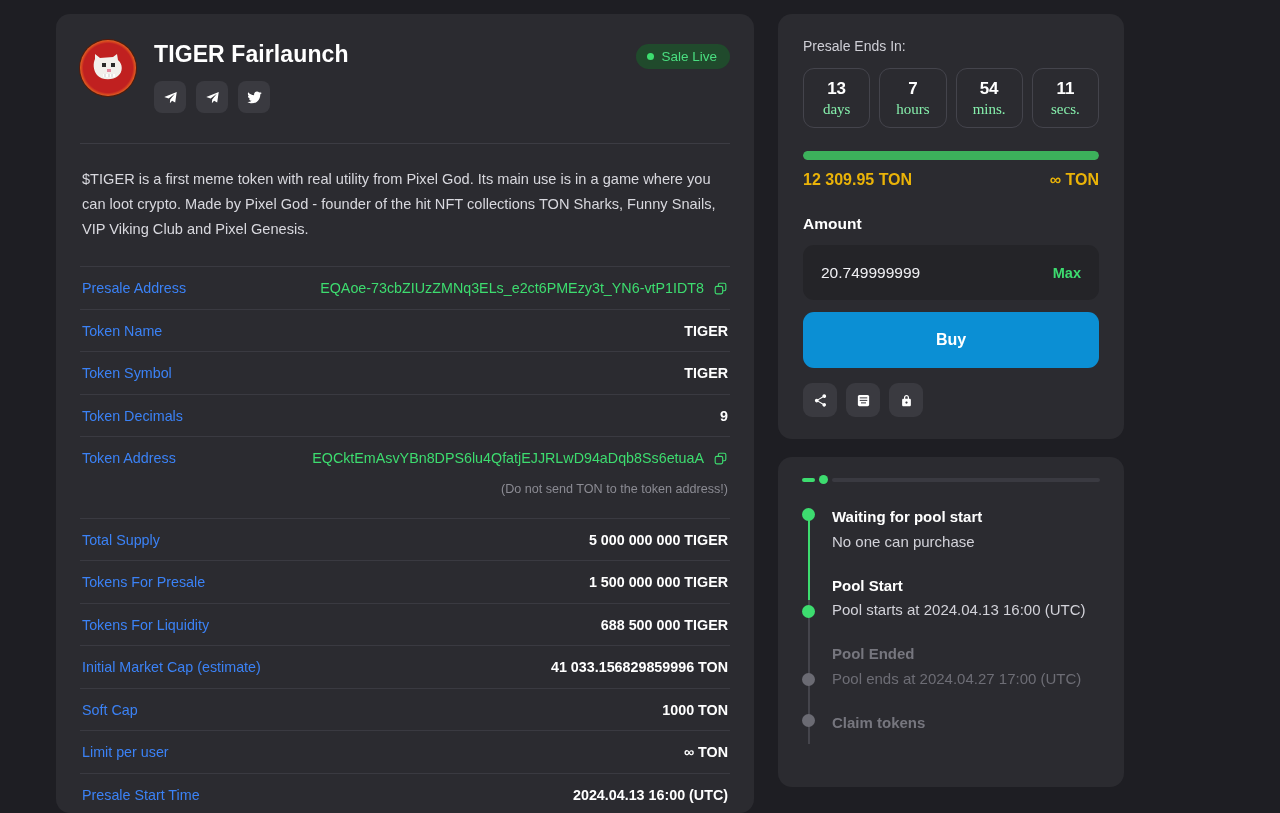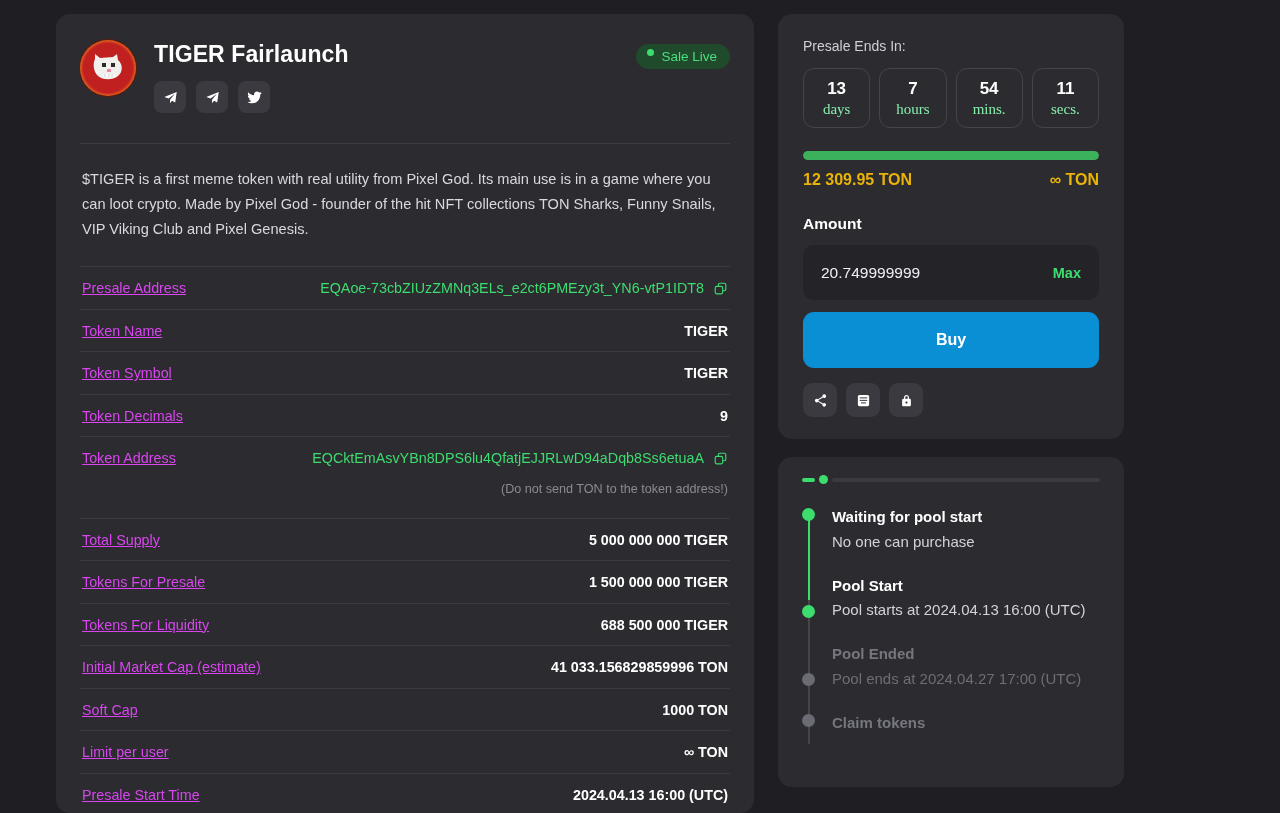--- a/index.html
+++ b/index.html
@@ -81,20 +81,21 @@
     background: #3a3a40;
     display: flex;
     align-items: center;
     justify-content: center;
     cursor: pointer;
   }
   .social-btn svg { fill: #ffffff; }
 
   .badge {
     display: inline-flex;
+    align-items: center;
     gap: 7px;
     background: #204a2c;
     color: #4ade80;
     border-radius: 999px;
     padding: 5px 13px 5px 11px;
     font-size: 13.5px;
     font-weight: 500;
     margin-top: 4px;
     white-space: nowrap;
   }
@@ -126,23 +127,22 @@
     display: flex;
     align-items: center;
     justify-content: space-between;
     gap: 16px;
     height: 42.5px;
     border-top: 1px solid #3a3a41;
     padding: 0 2px;
   }
   .row .label {
     font-size: 14.3px;
-    color: #d946ef;
+    color: #3b82f6;
     white-space: nowrap;
-    text-decoration: underline;
   }
   .row .value {
     font-size: 14.3px;
     font-weight: bold;
     color: #ffffff;
     text-align: right;
     white-space: nowrap;
   }
   .row .value.addr {
     color: #3ddc6f;

